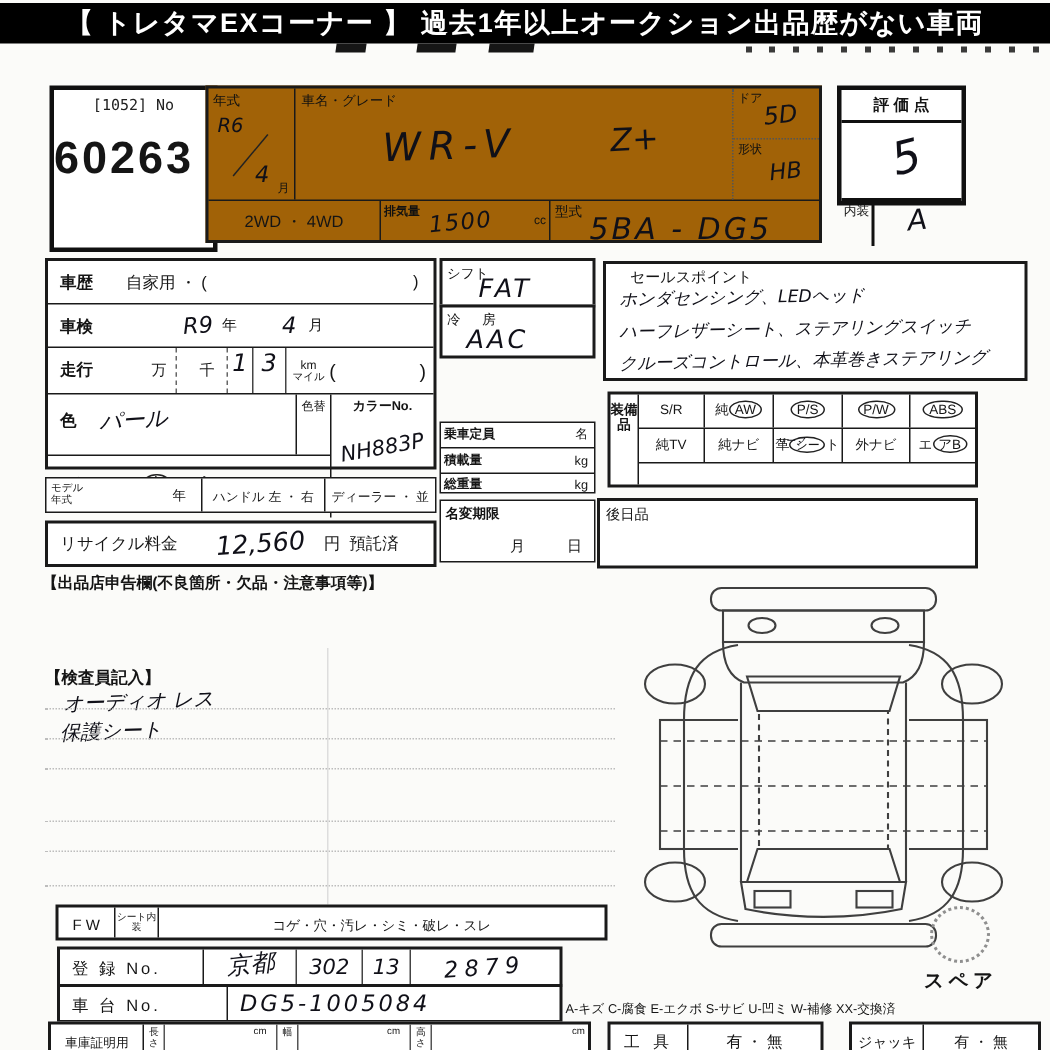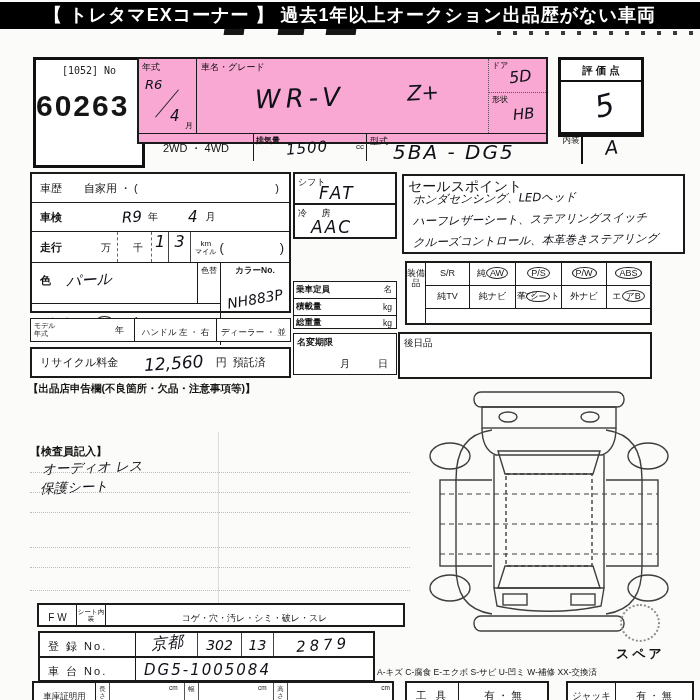--- a/index.html
+++ b/index.html
@@ -29,21 +29,21 @@
   <div class="a" style="left:224px;top:29px;width:20px;height:6px;background:#161616;transform:skewX(-8deg)"></div>
   <div class="a" style="left:278px;top:29px;width:26px;height:6px;background:#161616;transform:skewX(-8deg)"></div>
   <div class="a" style="left:326px;top:29px;width:30px;height:6px;background:#161616;transform:skewX(-8deg)"></div>
   <div class="a" style="left:497px;top:31px;width:196px;height:4px;background:repeating-linear-gradient(90deg,#3a3a3a 0 4px,transparent 4px 16px)"></div>
 
   <div class="a b3" style="left:33px;top:57px;width:112px;height:111px;background:#fff">
     <div style="text-align:center;font-family:'DejaVu Sans Mono',monospace;font-size:10px;margin-top:5px;color:#222">[1052] No</div>
     <div style="font-size:30px;font-weight:bold;letter-spacing:2px;margin-top:13px">60263</div>
   </div>
 
-  <div class="a b" style="left:137px;top:57px;width:411px;height:87px;background:#f9a8d4">
+  <div class="a b" style="left:137px;top:57px;width:411px;height:105px;background:#a16207">
     <div class="row" style="height:74px;border-bottom:1.5px solid #1a1a1a">
       <div class="cell" style="width:58px;border-right:1.5px solid #1a1a1a">
         <span class="lbl" style="position:absolute;left:3px;top:2px;font-size:9px">年式</span>
         <span class="hw" style="position:absolute;left:6px;top:18px;font-size:13px">R6</span>
         <span class="a" style="left:10px;top:44px;width:36px;border-top:1.6px solid #222;transform:rotate(-50deg)"></span>
         <span class="hw" style="position:absolute;left:31px;top:48px;font-size:15px">4</span>
         <span class="lbl" style="position:absolute;right:3px;bottom:2px;font-size:8px">月</span>
       </div>
       <div class="cell" style="flex:1">
         <span class="lbl" style="position:absolute;left:4px;top:2px;font-size:9px">車名・グレード</span>
@@ -85,21 +85,21 @@
     <div class="row" style="height:30px;border-top:2px solid #101010">
       <div class="stack" style="width:20px;border-right:2px solid #101010;font-size:8.5px;text-align:center;padding-top:2px">内装</div>
       <div class="cell" style="flex:1">
         <span class="hw" style="position:absolute;left:22px;top:2px;font-size:19px;transform:rotate(-6deg)">A</span>
       </div>
     </div>
   </div>
 
   <div class="a b" style="left:30px;top:172px;width:261px;height:141px;background:#fff">
     <div class="row" style="height:28px;border-bottom:1.5px solid #1a1a1a;align-items:center">
-      <span style="font-size:11px;font-weight:normal;padding-left:8px">車歴</span>
+      <span style="font-size:11px;font-weight:bold;padding-left:8px">車歴</span>
       <span style="font-size:11px;margin-left:22px">自家用 ・ (</span>
       <span style="font-size:11px;margin-left:auto;padding-right:10px">)</span>
     </div>
     <div class="row" style="height:28px;border-bottom:1.5px solid #1a1a1a;align-items:center">
       <span style="font-size:11px;font-weight:bold;padding-left:8px">車検</span>
       <span class="hw" style="font-size:15px;margin-left:60px;transform:rotate(-4deg)">R9</span>
       <span style="font-size:10px;margin-left:6px">年</span>
       <span class="hw" style="font-size:15px;margin-left:30px">4</span>
       <span style="font-size:10px;margin:0 16px 0 8px">月</span>
     </div>
@@ -195,28 +195,28 @@
       <span style="font-size:8.5px;margin-left:auto;padding-right:4px">kg</span>
     </div>
   </div>
   <div class="a b1" style="left:293px;top:333px;width:104px;height:42px;background:#fff">
     <span style="position:absolute;left:3px;top:2px;font-size:9px;font-weight:bold">名変期限</span>
     <span style="position:absolute;left:46px;bottom:3px;font-size:10px">月</span>
     <span style="position:absolute;right:8px;bottom:3px;font-size:10px">日</span>
   </div>
 
   <div class="a b" style="left:402px;top:174px;width:283px;height:80px;background:#fff">
-    <div style="font-size:14px;padding:2px 0 0 4px">セールスポイント</div>
+    <div style="font-size:10px;padding:2px 0 0 16px">セールスポイント</div>
     <div class="hw" style="position:absolute;left:9px;top:15px;font-size:11.5px;transform:rotate(-1deg);white-space:nowrap">ホンダセンシング、LEDヘッド</div>
     <div class="hw" style="position:absolute;left:9px;top:36px;font-size:11.5px;transform:rotate(-1deg);white-space:nowrap">ハーフレザーシート、ステアリングスイッチ</div>
     <div class="hw" style="position:absolute;left:9px;top:57px;font-size:11.5px;transform:rotate(-1deg);white-space:nowrap">クルーズコントロール、本革巻きステアリング</div>
   </div>
 
   <div class="a b row" style="left:405px;top:261px;width:247px;height:64px;background:#fff">
-    <div class="stack" style="width:18px;border-right:1.5px solid #1a1a1a;font-size:9px;font-weight:normal;text-align:center;padding-top:6px">装備品</div>
+    <div class="stack" style="width:18px;border-right:1.5px solid #1a1a1a;font-size:9px;font-weight:bold;text-align:center;padding-top:6px">装備品</div>
     <div style="flex:1">
       <div class="row" style="height:22px;border-bottom:1px solid #1a1a1a">
         <div class="cell" style="width:44px;border-right:1px solid #1a1a1a;text-align:center;line-height:20px;font-size:9px">
           <span>S/R</span><span class="circ" style="font-size: 9px; border: none; padding: 0px;"></span>
         </div>
         <div class="cell" style="width:46px;border-right:1px solid #1a1a1a;text-align:center;line-height:20px;font-size:9px">
           <span>純</span><span class="circ" style="font-size:9px">AW</span>
         </div>
         <div class="cell" style="width:46px;border-right:1px solid #1a1a1a;text-align:center;line-height:20px;font-size:9px">
           <span></span><span class="circ" style="font-size:9px">P/S</span>
@@ -318,21 +318,21 @@
     </div>
     <div class="cell" style="width:32px;border-right:1px solid #444;text-align:center;line-height:24px">
       <span class="hw" style="font-size:14px">13</span>
     </div>
     <div class="cell" style="flex:1;text-align:center;line-height:24px">
       <span class="hw" style="font-size:15px;letter-spacing:4px;display:inline-block;transform:rotate(-4deg)">2879</span>
     </div>
   </div>
 
   <div class="a b row" style="left:38px;top:656px;width:337px;height:26px;background:#fff">
-    <div class="cell" style="width:96px;border-right:1.5px solid #1a1a1a;line-height:23px">
+    <div class="cell" style="width:112px;border-right:1.5px solid #1a1a1a;line-height:23px">
       <span style="font-size:11px;padding-left:8px;letter-spacing:2px">車 台 No.</span>
     </div>
     <div class="cell" style="flex:1;line-height:23px">
       <span class="hw" style="font-size:15px;padding-left:8px;letter-spacing:2px">DG5-1005084</span>
     </div>
   </div>
 
   <div class="a" style="left:377px;top:667px;width:310px;font-size:8.5px;white-space:nowrap">A-キズ C-腐食 E-エクボ S-サビ U-凹ミ W-補修 XX-交換済</div>
 
   <div class="a b row" style="left:32px;top:681px;width:362px;height:26px;background:#fff">

